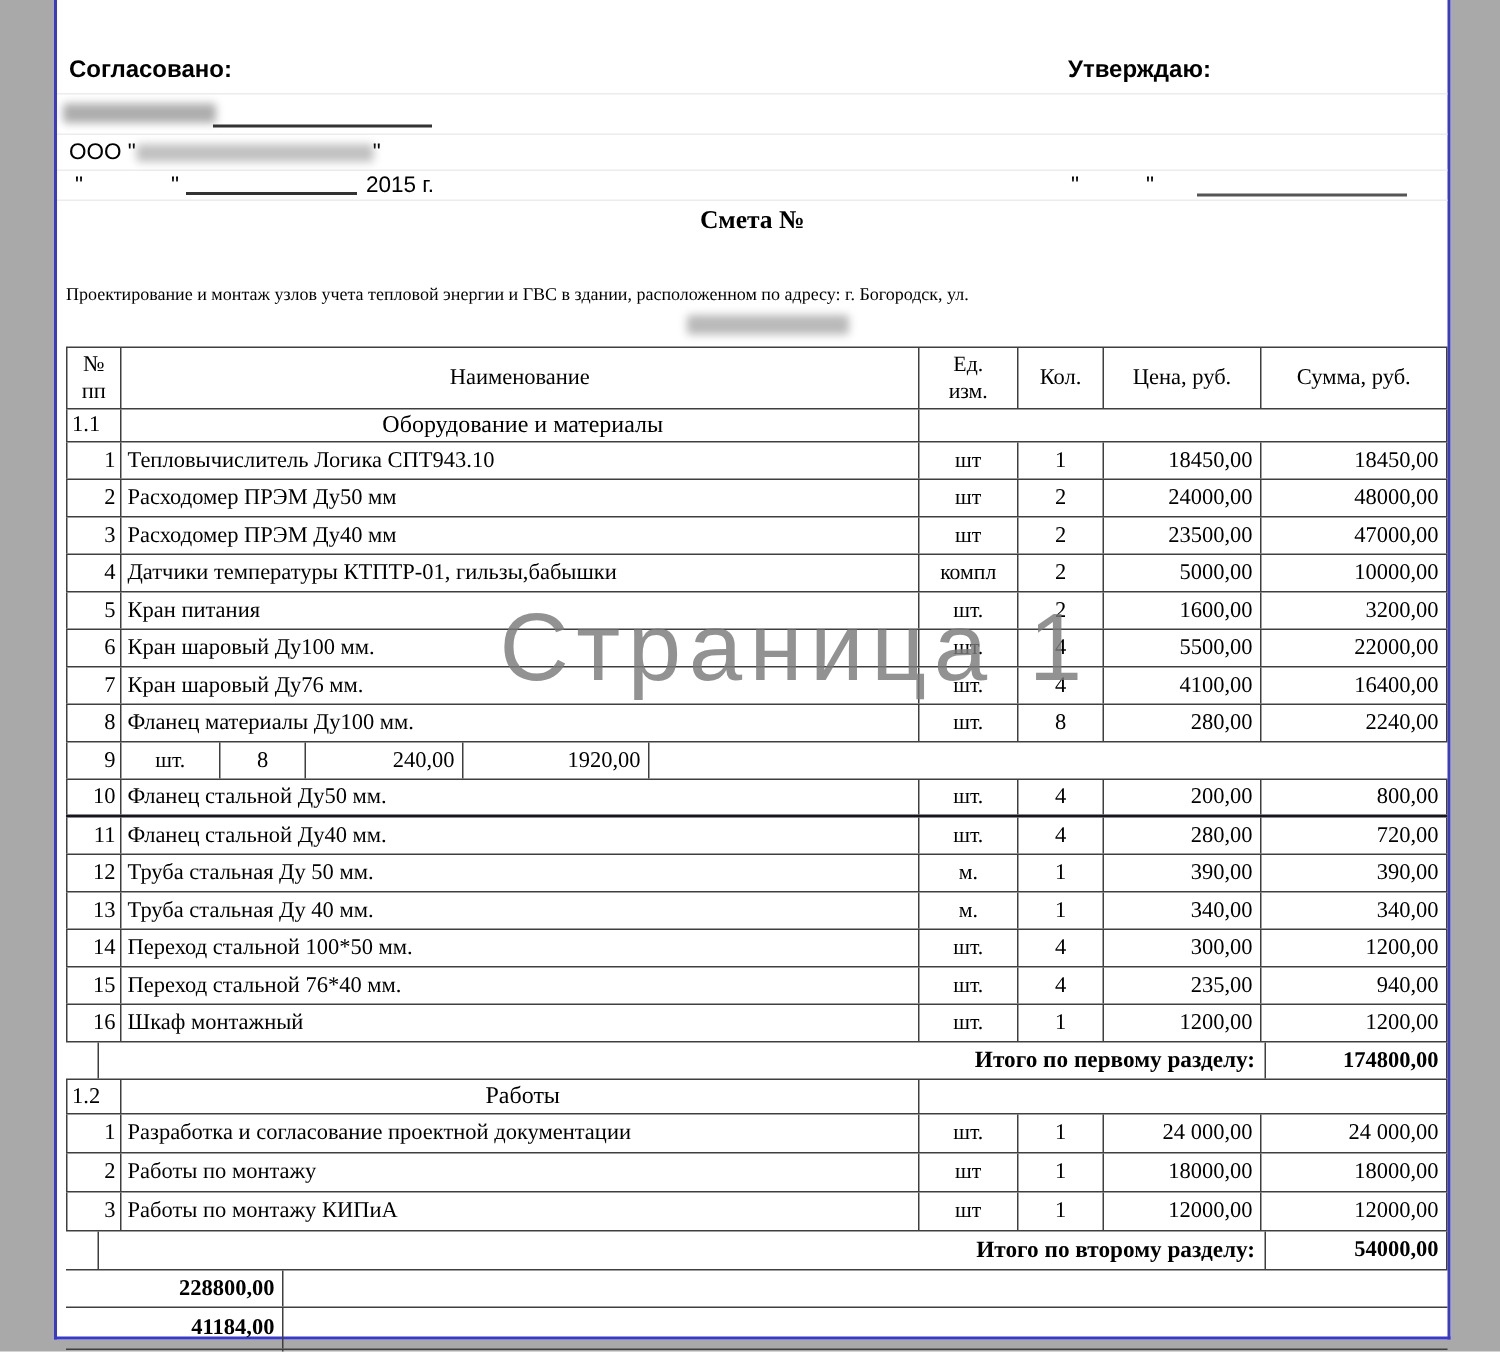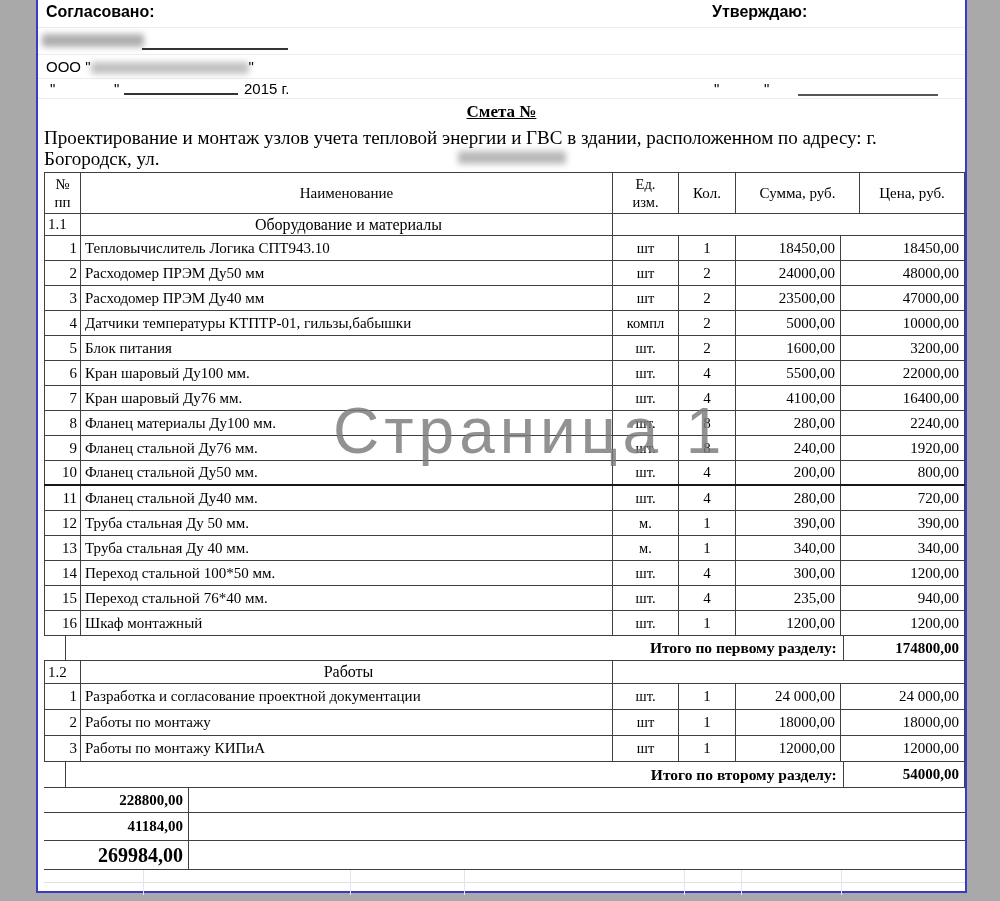--- a/index.html
+++ b/index.html
@@ -15,41 +15,41 @@
     position:absolute;left:36px;top:0;
     width:927px;height:891px;
     background:#fff;
     border-left:2px solid #3a3ac8;
     border-right:2px solid #3a3ac8;
     border-bottom:2px solid #3a3ac8;
     box-sizing:content-box;
   }
   
   .hrow{position:relative;width:100%;}
-  .hr1{height:27px;border-bottom:1px solid #ececec;}
+  .hr1{height:27px;border-bottom:1px solid #ececec;margin-top:35px;}
   .hr2{height:26px;}
   .hr3{height:23px;border-top:1px solid #ececec;border-bottom:1px solid #ececec;}
   .hr4{height:19px;border-bottom:1px solid #ececec;}
   .sans{font-family:"Liberation Sans", sans-serif;}
   .agreed{position:absolute;left:8px;top:3px;font-weight:bold;font-size:16px;}
   .approve{position:absolute;left:674px;top:3px;font-weight:bold;font-size:16px;text-align:center;}
   .blurbox{display:inline-block;background:#6b6b6b;filter:blur(3px);opacity:.55;border-radius:2px;vertical-align:middle;}
   .name-blur{position:absolute;left:4px;top:6px;width:102px;height:13px;}
   .name-line{position:absolute;left:104px;top:20px;width:146px;border-bottom:2px solid #333;}
   .ooo{position:absolute;left:8px;top:3px;font-size:15px;}
   .comp-blur{width:158px;height:12px;background:#8f8f8f;}
   .q1l{position:absolute;left:12px;top:1px;font-size:15px;}
   .q2l{position:absolute;left:76px;top:1px;font-size:15px;}
   .date-line-l{position:absolute;left:86px;top:14px;width:114px;border-bottom:2px solid #333;}
   .yearl{position:absolute;left:206px;top:1px;font-size:15px;}
   .q1r{position:absolute;left:676px;top:1px;font-size:15px;}
   .q2r{position:absolute;left:726px;top:1px;font-size:15px;}
   .date-line-r{position:absolute;left:760px;top:15px;width:140px;border-bottom:2px solid #555;}
-  .title-row{height:26px;text-align:center;font-weight:bold;font-size:17px;padding-top:3px;box-sizing:border-box;text-decoration:underline;}
-  .desc{height:47px;font-size:19px;padding:2px 4px 0 6px;box-sizing:border-box;position:relative;line-height:21px;}
+  .title-row{height:26px;text-align:center;font-weight:bold;font-size:17px;padding-top:3px;box-sizing:border-box;}
+  .desc{height:47px;font-size:12px;padding:2px 4px 0 6px;box-sizing:border-box;position:relative;line-height:21px;margin-top:24px;}
   .addr-blur{position:absolute;left:420px;top:26px;width:108px;height:13px;background:#b9b9b9;filter:blur(3px);border-radius:2px;}
   
   .trow{display:flex;margin-left:6px;width:921px;border-bottom:1px solid #3f3f3f;box-sizing:border-box;align-items:stretch;font-size:15px;}
   .trow .c{display:flex;align-items:center;box-sizing:border-box;border-right:1px solid #3f3f3f;overflow:hidden;white-space:nowrap;}
   .trow .c:first-child{border-left:1px solid #3f3f3f;}
   .c.num{width:37px;justify-content:flex-end;padding-right:3px;}
   .c.name{width:532px;padding-left:4px;}
   .c.unit{width:66px;justify-content:center;font-size:14.5px;}
   .c.qty{width:57px;justify-content:center;}
   .c.price{width:105px;justify-content:flex-end;padding-right:5px;}
@@ -122,22 +122,22 @@
     <div class="c num stack">
       <span>№</span>
         <span>пп</span>
     </div>
     <div class="c name" style="justify-content:center">Наименование</div>
     <div class="c unit stack">
       <span>Ед.</span>
         <span>изм.</span>
     </div>
     <div class="c qty">Кол.</div>
+    <div class="c price" style="justify-content:center">Цена, руб.</div>
     <div class="c sum" style="justify-content:center">Сумма, руб.</div>
-    <div class="c price" style="justify-content:center">Цена, руб.</div>
   </div>
 
   <div class="trow secrow">
     <div class="c num">1.1</div>
     <div class="c name">Оборудование и материалы</div>
     <div class="c rest"></div>
   </div>
   <div id="sec1-rows">
       <div class="trow drow">
         <div class="c num">1</div>
@@ -166,21 +166,21 @@
       <div class="trow drow">
         <div class="c num">4</div>
         <div class="c name">Датчики температуры КТПТР-01, гильзы,бабышки</div>
         <div class="c unit">компл</div>
         <div class="c qty">2</div>
         <div class="c price">5000,00</div>
         <div class="c sum">10000,00</div>
       </div>
       <div class="trow drow">
         <div class="c num">5</div>
-        <div class="c name">Блок питания</div>
+        <div class="c name">Кран питания</div>
         <div class="c unit">шт.</div>
         <div class="c qty">2</div>
         <div class="c price">1600,00</div>
         <div class="c sum">3200,00</div>
       </div>
       <div class="trow drow">
         <div class="c num">6</div>
         <div class="c name">Кран шаровый Ду100 мм.</div>
         <div class="c unit">шт.</div>
         <div class="c qty">4</div>
@@ -198,21 +198,20 @@
       <div class="trow drow">
         <div class="c num">8</div>
         <div class="c name">Фланец материалы Ду100 мм.</div>
         <div class="c unit">шт.</div>
         <div class="c qty">8</div>
         <div class="c price">280,00</div>
         <div class="c sum">2240,00</div>
       </div>
       <div class="trow drow">
         <div class="c num">9</div>
-        <div class="c name">Фланец стальной Ду76 мм.</div>
         <div class="c unit">шт.</div>
         <div class="c qty">8</div>
         <div class="c price">240,00</div>
         <div class="c sum">1920,00</div>
       </div>
       <div class="trow drow pb">
         <div class="c num">10</div>
         <div class="c name">Фланец стальной Ду50 мм.</div>
         <div class="c unit">шт.</div>
         <div class="c qty">4</div>

